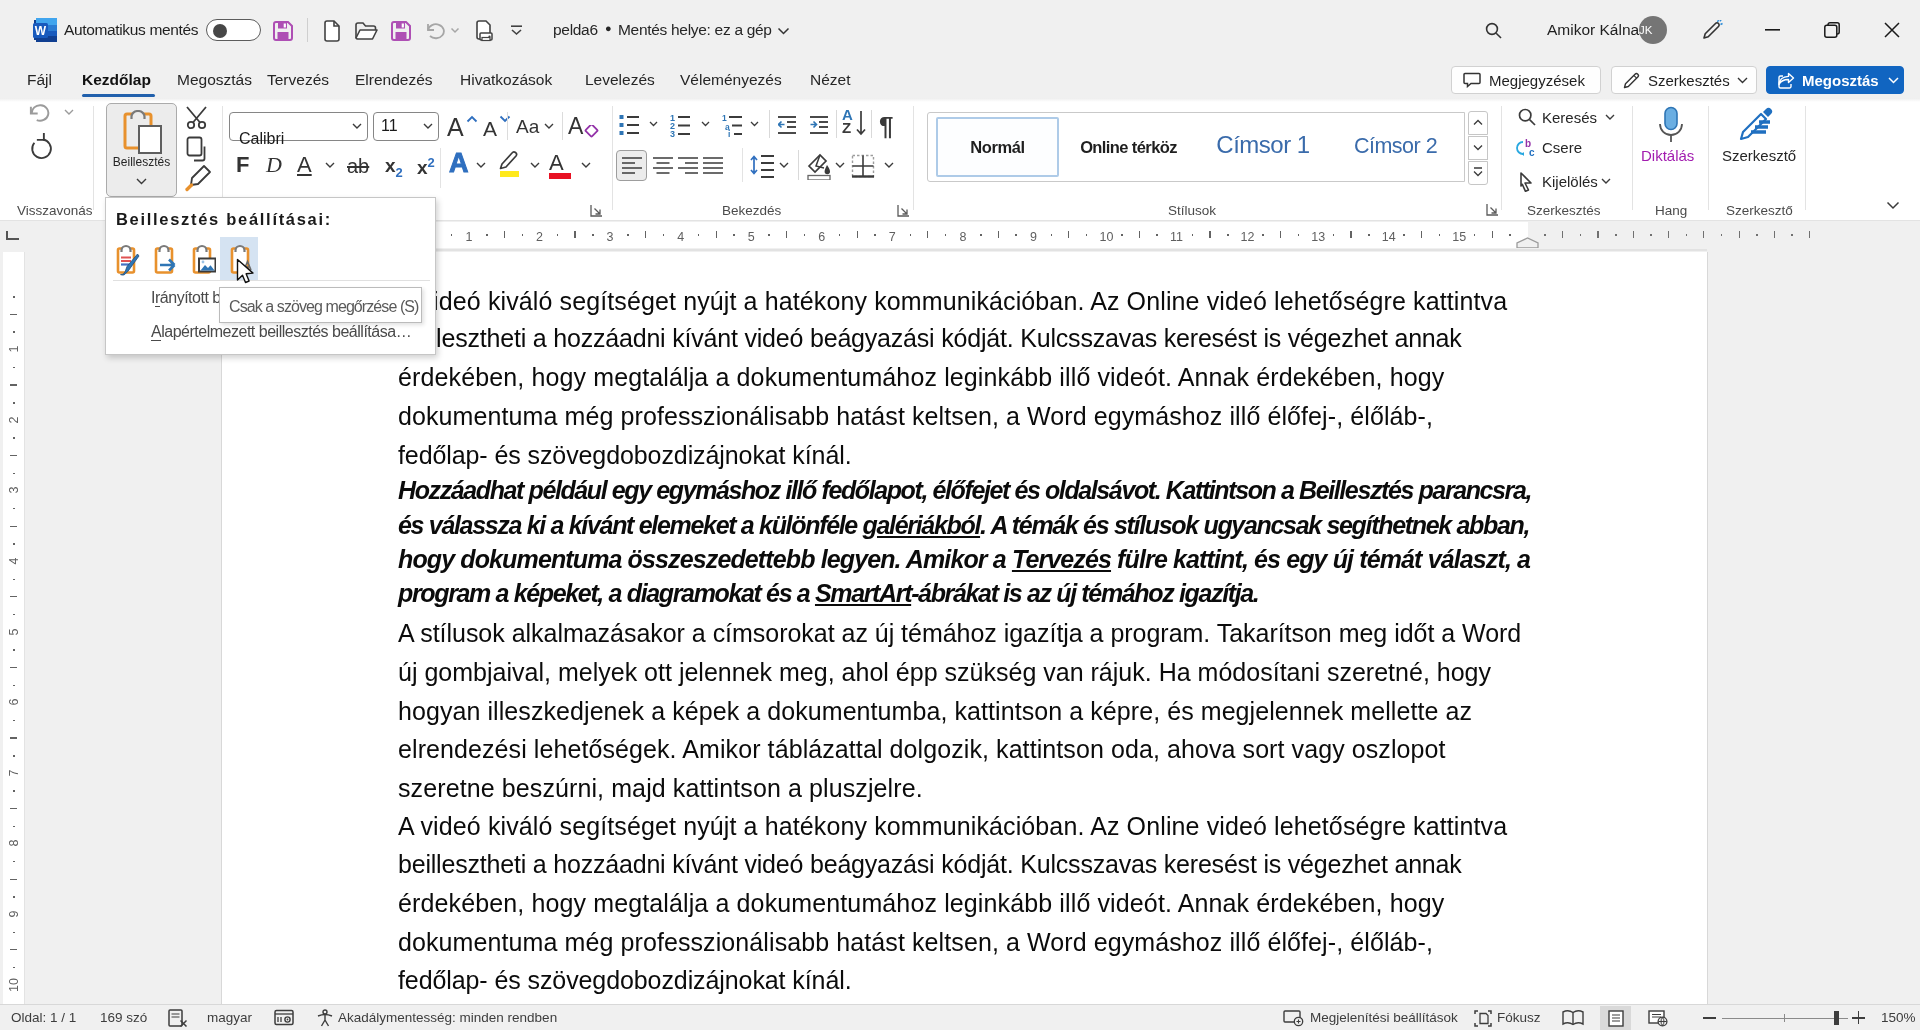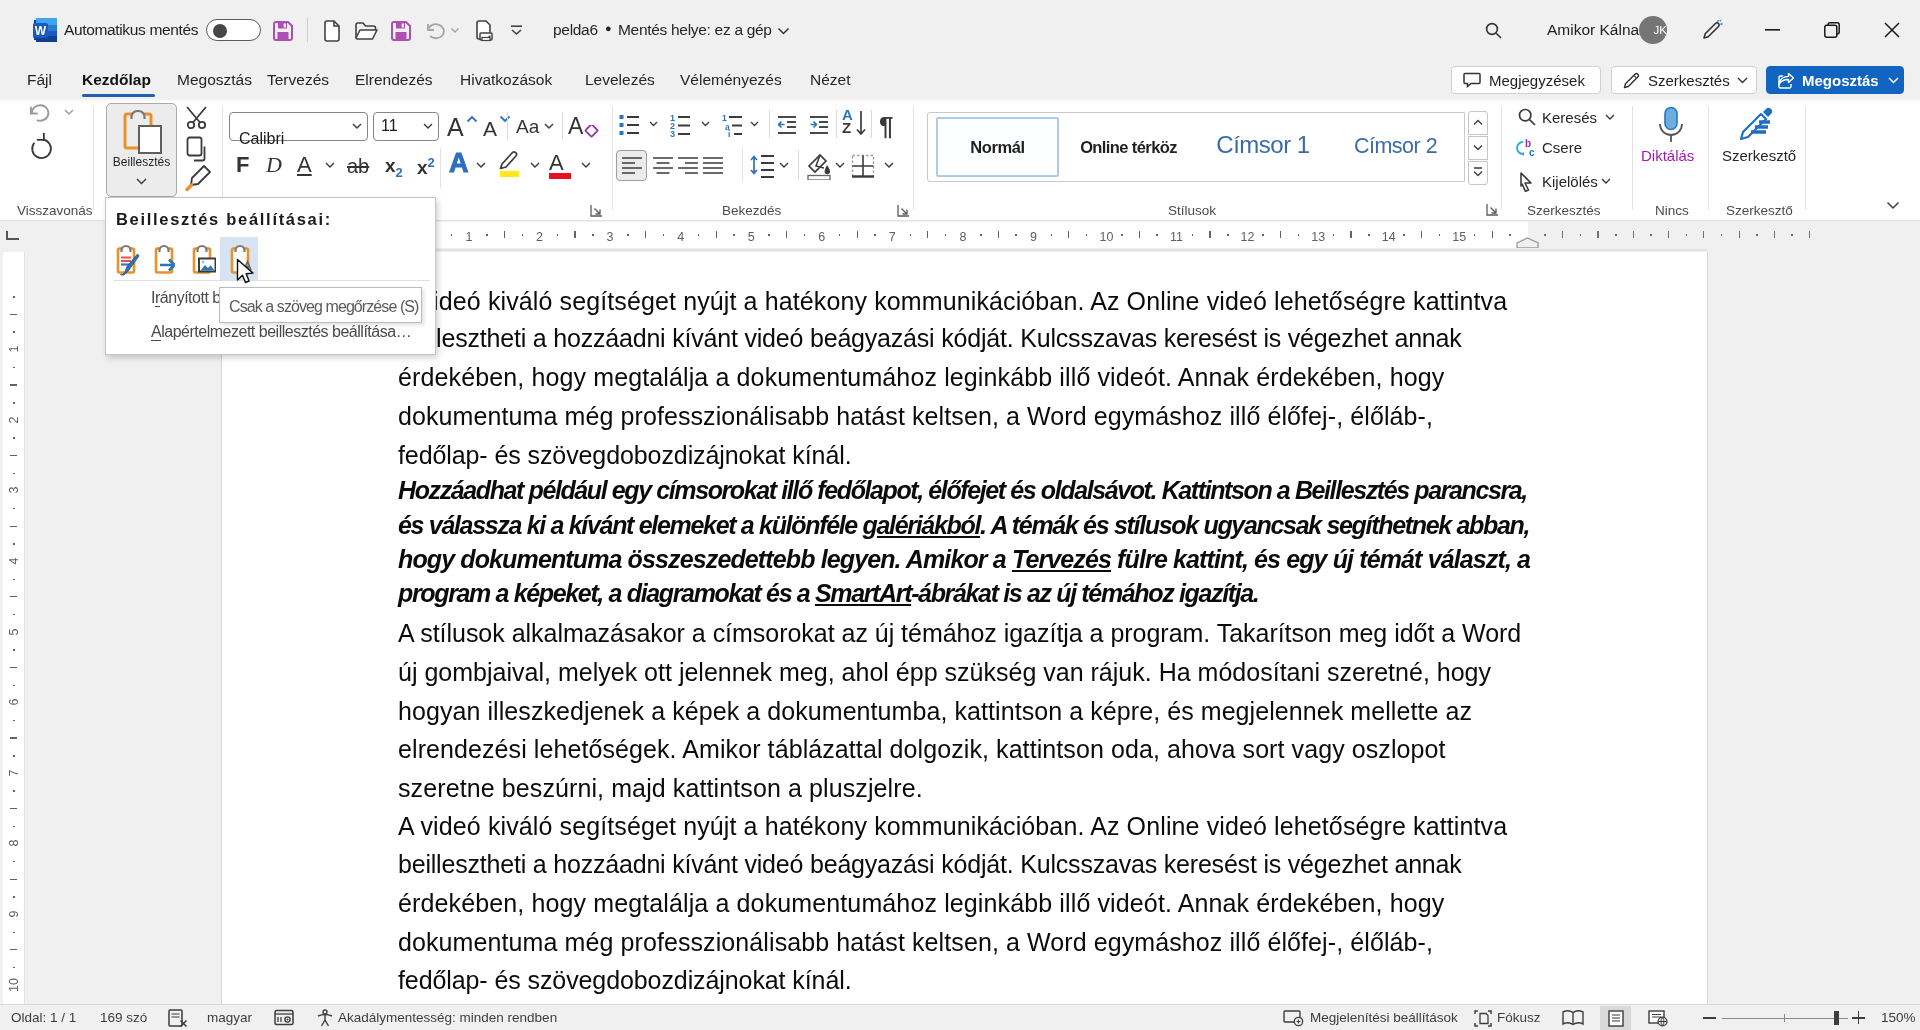--- a/index.html
+++ b/index.html
@@ -93,21 +93,21 @@
   <div class="abs" style="left:618px;top:21px;font-size:15.5px;color:#262626;letter-spacing:-0.3px">Mentés helye: ez a gép</div>
   <svg class="abs" style="left:777px;top:27px" width="13" height="8" viewBox="0 0 13 8">
       <path d="M1.5 1.5 l5 5 l5-5" fill="none" stroke="#333" stroke-width="1.5"></path>
     </svg>
 
   <svg class="abs" style="left:1485px;top:22px" width="17" height="17" viewBox="0 0 17 17">
     <circle cx="7" cy="7" r="5.4" fill="none" stroke="#333" stroke-width="1.6"></circle>
     <path d="M11.2 11.2 L16 16" stroke="#333" stroke-width="1.6"></path>
   </svg>
   <div class="abs" style="left:1547px;top:21px;font-size:15.5px;color:#1f1f1f">Amikor Kálnai</div>
-  <div class="abs" style="left:1639px;top:16px;width:28px;height:28px;border-radius:50%;background:#757575;color:#fff;font-size:11.5px;text-align:right;line-height:28px">JK</div>
+  <div class="abs" style="left:1639px;top:16px;width:28px;height:28px;border-radius:50%;background:#757575;color:#fff;font-size:11.5px;text-align:left;line-height:28px">JK</div>
 
   <svg class="abs" style="left:1700px;top:20px" width="24" height="22" viewBox="0 0 24 22">
     <path d="M4 18 l1.2-4.2 L15.5 3.5 a2.1 2.1 0 0 1 3 3 L8.2 16.8 z" fill="none" stroke="#333" stroke-width="1.6" stroke-linejoin="round"></path>
     <path d="M17.5 2 l1-2" stroke="#2b8bd6" stroke-width="1.4"></path>
     <path d="M20.5 4.5 l2-1" stroke="#2b8bd6" stroke-width="1.4"></path>
     <path d="M19.8 1.2 l1.4-1.2" stroke="#2b8bd6" stroke-width="1.4"></path>
   </svg>
   <svg class="abs" style="left:1765px;top:29px" width="15" height="2" viewBox="0 0 15 2">
       <rect width="15" height="1.6" fill="#1a1a1a"></rect>
     </svg>
@@ -398,21 +398,21 @@
     </svg>
   <div class="glabel" style="left:1527px">Szerkesztés</div>
   <div class="gsep" style="left:1632px"></div>
 
   <svg class="abs" style="left:1656px;top:8px" width="30" height="38" viewBox="0 0 30 38">
     <rect x="9" y="1.5" width="12" height="22" rx="6" fill="#6aaee2" stroke="#2e75b5" stroke-width="1.6"></rect>
     <path d="M4 18 a11 11 0 0 0 22 0" fill="none" stroke="#555" stroke-width="1.8"></path>
     <path d="M15 29 v7" stroke="#555" stroke-width="1.8"></path>
   </svg>
   <div class="abs" style="left:1641px;top:49px;font-size:15px;color:#a21caf">Diktálás</div>
-  <div class="glabel" style="left:1655px">Nincs</div>
+  <div class="glabel" style="left:1655px">Hang</div>
   <div class="gsep" style="left:1708px"></div>
 
   <svg class="abs" style="left:1735px;top:7px" width="42" height="40" viewBox="0 0 42 40">
     <path d="M6 34 l2-7 L26 9 l5 5 -18 18 z" fill="#fff" stroke="#1f6fc0" stroke-width="2.2" stroke-linejoin="round"></path>
     <path d="M28 7 l3-3 a3.4 3.4 0 0 1 5 5 l-3 3 z" fill="#1f6fc0"></path>
     <path d="M24 17 h11 M20 22 h13 M16 27 h15" stroke="#1f6fc0" stroke-width="3.4"></path>
   </svg>
   <div class="abs" style="left:1722px;top:49px;font-size:15px;color:#262626">Szerkesztő</div>
   <div class="glabel" style="left:1726px">Szerkesztő</div>
   <div class="gsep" style="left:1805px"></div>
@@ -551,21 +551,21 @@
   <div class="abs" style="left:12.5px;top:683.5px;width:2px;height:1.5px;background:#636363"></div>
   <div class="abs" style="left:10px;top:701.2px;width:7px;height:1.3px;background:#636363"></div>
   <div class="abs" style="left:12.5px;top:718.8px;width:2px;height:1.5px;background:#636363"></div>
   <div class="abs" style="left:6px;top:728.5px;width:16px;height:16px;font-size:12.5px;color:#5f5f5f;transform:rotate(-90deg);text-align:center;line-height:16px">10</div>
   <div id="doctext">
     <div class="tl" style="left:398px;top:40.8px;letter-spacing:0.117px">A videó kiváló segítséget nyújt a hatékony kommunikációban. Az Online videó lehetőségre kattintva</div>
     <div class="tl" style="left:398px;top:78.3px;letter-spacing:-0.198px">beillesztheti a hozzáadni kívánt videó beágyazási kódját. Kulcsszavas keresést is végezhet annak</div>
     <div class="tl" style="left:398px;top:117.3px;letter-spacing:0.125px">érdekében, hogy megtalálja a dokumentumához leginkább illő videót. Annak érdekében, hogy</div>
     <div class="tl" style="left:398px;top:156.2px;letter-spacing:0.095px">dokumentuma még professzionálisabb hatást keltsen, a Word egymáshoz illő élőfej-, élőláb-,</div>
     <div class="tl" style="left:398px;top:194.8px;letter-spacing:-0.093px">fedőlap- és szövegdobozdizájnokat kínál.</div>
-    <div class="tl bi" style="left:398px;top:230.2px;letter-spacing:-1.395px">Hozzáadhat például egy címsorokat illő fedőlapot, élőfejet és oldalsávot. Kattintson a Beillesztés parancsra,</div>
+    <div class="tl bi" style="left:398px;top:230.2px;letter-spacing:-1.395px">Hozzáadhat például egy egymáshoz illő fedőlapot, élőfejet és oldalsávot. Kattintson a Beillesztés parancsra,</div>
     <div class="tl bi" style="left:398px;top:264.6px;letter-spacing:-1.319px">és válassza ki a kívánt elemeket a különféle <u>galériákból</u>. A témák és stílusok ugyancsak segíthetnek abban,</div>
     <div class="tl bi" style="left:398px;top:299.0px;letter-spacing:-0.873px">hogy dokumentuma összeszedettebb legyen. Amikor a <u>Tervezés</u> fülre kattint, és egy új témát választ, a</div>
     <div class="tl bi" style="left:398px;top:333.4px;letter-spacing:-1.350px">program a képeket, a diagramokat és a <u>SmartArt</u>-ábrákat is az új témához igazítja.</div>
     <div class="tl" style="left:398px;top:373.2px;letter-spacing:-0.028px">A stílusok alkalmazásakor a címsorokat az új témához igazítja a program. Takarítson meg időt a Word</div>
     <div class="tl" style="left:398px;top:411.8px;letter-spacing:0.008px">új gombjaival, melyek ott jelennek meg, ahol épp szükség van rájuk. Ha módosítani szeretné, hogy</div>
     <div class="tl" style="left:398px;top:450.5px;letter-spacing:0.073px">hogyan illeszkedjenek a képek a dokumentumba, kattintson a képre, és megjelennek mellette az</div>
     <div class="tl" style="left:398px;top:489.2px;letter-spacing:0.086px">elrendezési lehetőségek. Amikor táblázattal dolgozik, kattintson oda, ahova sort vagy oszlopot</div>
     <div class="tl" style="left:398px;top:527.8px;letter-spacing:0.104px">szeretne beszúrni, majd kattintson a pluszjelre.</div>
     <div class="tl" style="left:398px;top:565.5px;letter-spacing:0.117px">A videó kiváló segítséget nyújt a hatékony kommunikációban. Az Online videó lehetőségre kattintva</div>
     <div class="tl" style="left:398px;top:604.2px;letter-spacing:-0.198px">beillesztheti a hozzáadni kívánt videó beágyazási kódját. Kulcsszavas keresést is végezhet annak</div>

